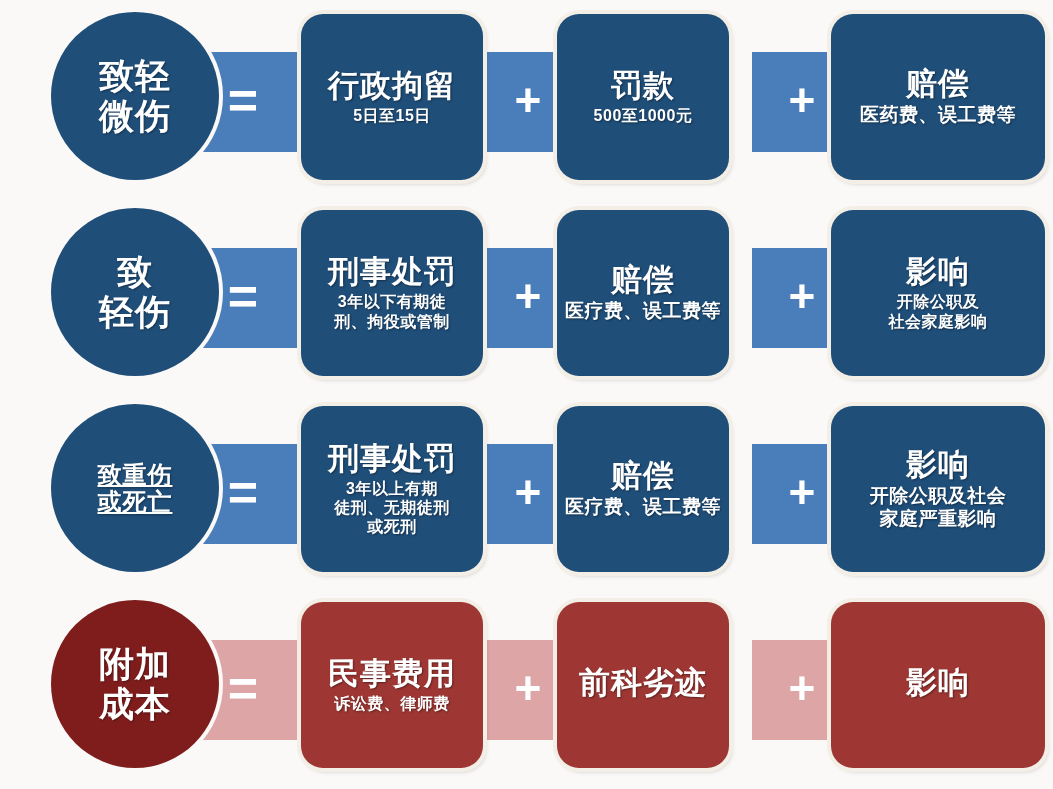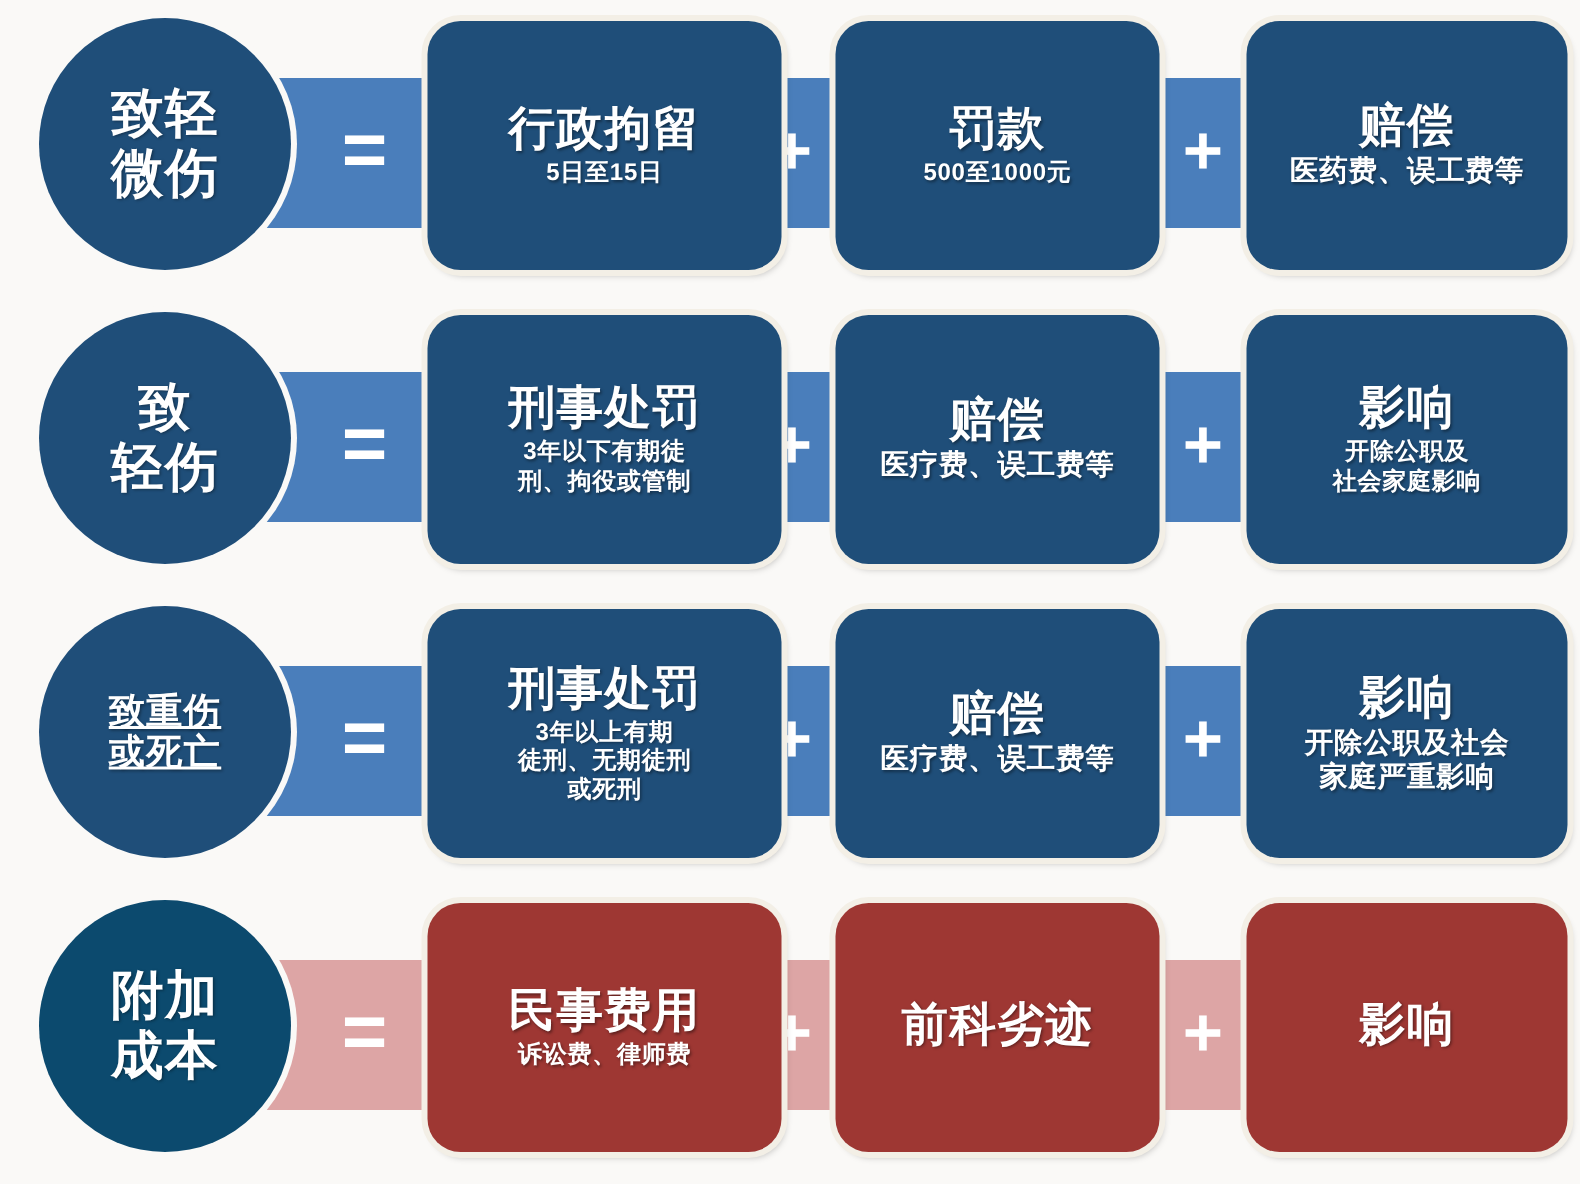--- a/index.html
+++ b/index.html
@@ -48,33 +48,33 @@
     letter-spacing:0;
   }
   .band.b-eq .glyph{font-size:52px;}
 
   .blue .band{background:#4a7ebb;}
   .red  .band{background:#dda5a5;}
 
   
   .circle{
     position:absolute;
-    left:26px;top:10px;
+    left:51px;top:10px;
     width:168px;height:168px;
     border-radius:50%;
     display:flex;
     flex-direction:column;
     justify-content:center;
     color:#ffffff;
     text-align:center;
     z-index:3;
     box-shadow:0 0 0 4px #faf9f7;
   }
   .blue .circle{background:#1f4e79;}
-  .red  .circle{background:#0c4a6e;}
+  .red  .circle{background:#7f1d1d;}
   .circle .ctext{
     font-size:35px;
     font-weight:bold;
     line-height:1.14;
     letter-spacing:1px;
     text-shadow:1px 1px 2px rgba(0,0,0,.35);
     white-space:pre-line;
   }
   .row.r2 .circle .ctext{font-size:24px;text-decoration:underline;}
 
@@ -91,22 +91,22 @@
     text-align:center;
     color:#ffffff;
     z-index:4;
     box-shadow:0 0 0 4px #f3efe6, 2px 3px 5px rgba(0,0,0,.25);
     padding:0 8px;
     box-sizing:border-box;
   }
   .blue .card{background:#1f4e79;}
   .red  .card{background:#9e3733;text-align:center;}
 
-  .card.c1{left:285px;width:236px;}
-  .card.c2{left:557px;width:216px;}
+  .card.c1{left:301px;width:182px;}
+  .card.c2{left:557px;width:172px;}
   .card.c3{left:831px;width:214px;}
 
   .card .title{
     font-size:31px;
     font-weight:bold;
     line-height:1.1;
     letter-spacing:1px;
     text-shadow:1px 1px 2px rgba(0,0,0,.4);
     margin-bottom:3px;
   }

